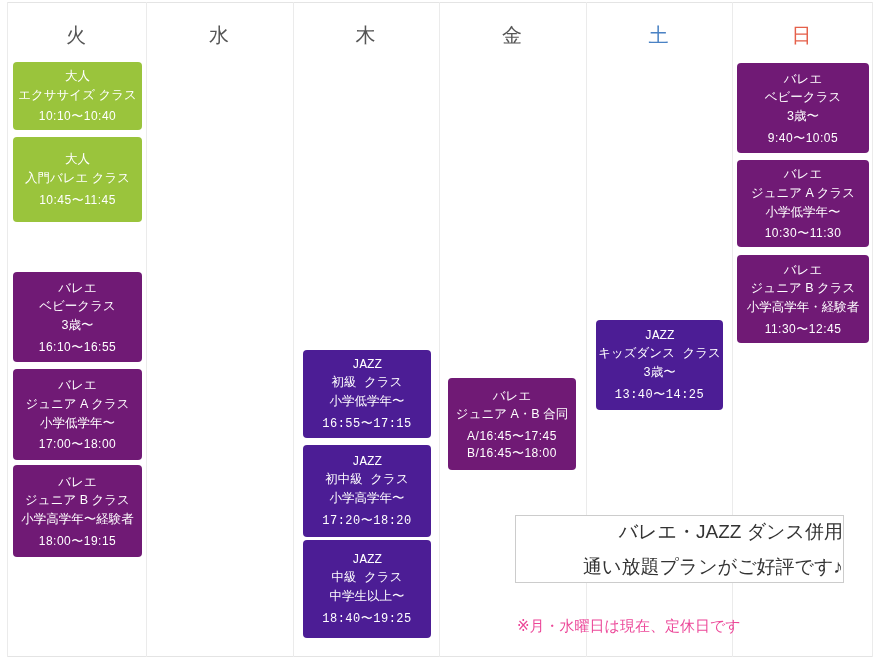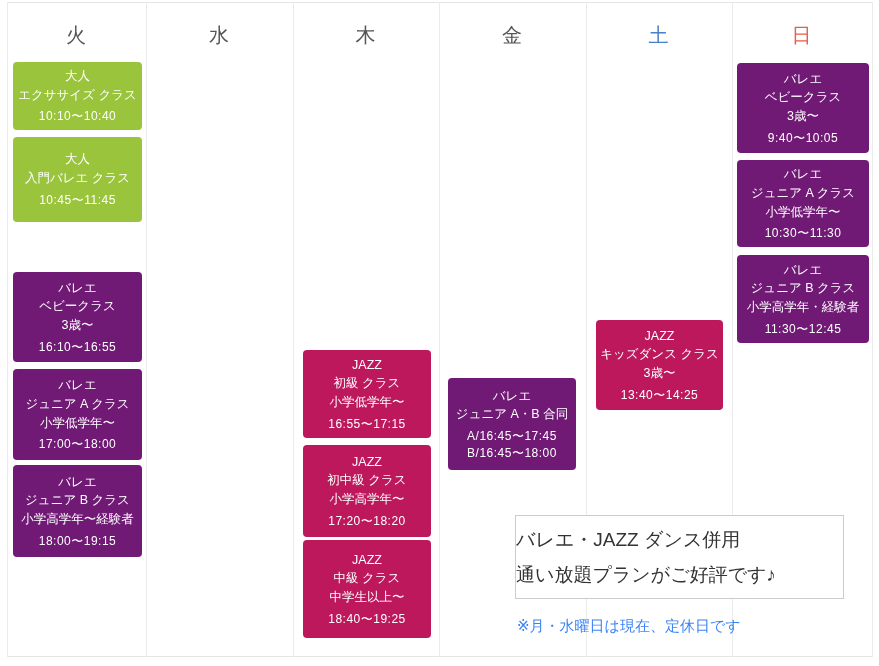--- a/index.html
+++ b/index.html
@@ -7,29 +7,29 @@
   .stage{position:relative;width:879px;height:666px;background:#fff;overflow:hidden;}
   .vline{position:absolute;top:2px;height:655px;width:1px;background:#ebebeb;}
   .hline{position:absolute;left:7px;width:866px;height:1px;background:#e4e4e4;}
   .day-header{position:absolute;top:22px;font-size:20px;color:#555555;text-align:center;letter-spacing:1px;}
   .day-header.sat{color:#4a82c4;}
   .day-header.sun{color:#e5604a;}
   .blk{position:absolute;border-radius:4px;color:#ffffff;display:flex;flex-direction:column;
        align-items:center;justify-content:center;text-align:center;padding:4px 2px;box-sizing:border-box;}
   .blk.green{background:#9ac43c;}
   .blk.pink{background:#701a75;}
-  .blk.teal{background:#be185d;}
+  .blk.teal{background:#4c1d95;font-family:Liberation Mono, monospace;}
   .blk .ln{font-size:12.5px;line-height:1.5;white-space:nowrap;}
   .blk .tm{font-size:12px;line-height:1.3;margin-top:5px;letter-spacing:.5px;white-space:nowrap;}
   .blk .tm + .tm{margin-top:1px;}
-  .notice{position:absolute;left:515px;top:515px;width:329px;height:84px;background:#ffffff;
+  .notice{position:absolute;left:515px;top:515px;width:329px;height:68px;background:#ffffff;
           border:1px solid #cccccc;box-sizing:border-box;display:flex;flex-direction:column;
-          align-items:flex-start;justify-content:center;color:#333333;}
+          align-items:flex-end;justify-content:center;color:#333333;}
   .notice .nl{font-size:19px;line-height:1.85;white-space:nowrap;}
-  .footnote{position:absolute;left:517px;top:617px;font-size:15px;color:#3b82f6;white-space:nowrap;}
+  .footnote{position:absolute;left:517px;top:617px;font-size:15px;color:#ec4899;white-space:nowrap;}
 </style>
 </head>
 <body>
 
 <div class="stage">
 
   <div class="hline" style="top:2px;"></div>
   <div class="hline" style="top:656px;"></div>
   <div class="vline" style="left:7px;"></div>
   <div class="vline" style="left:146px;"></div>

